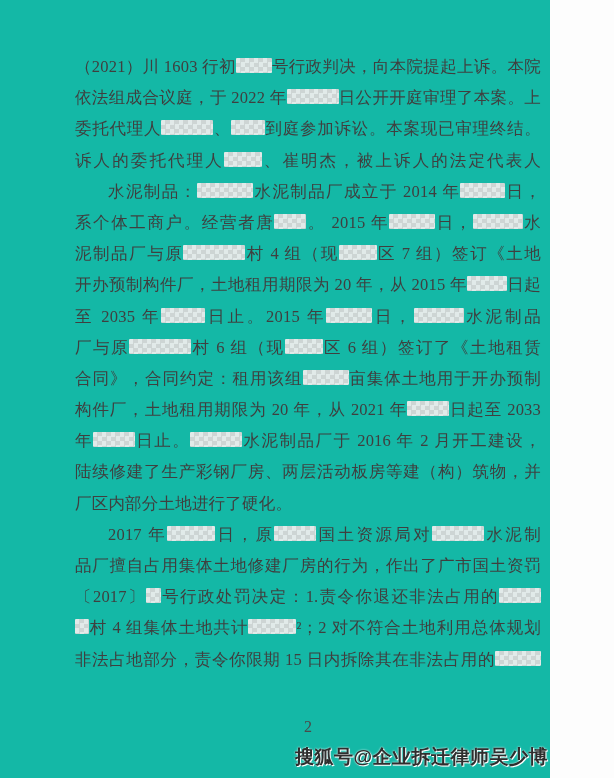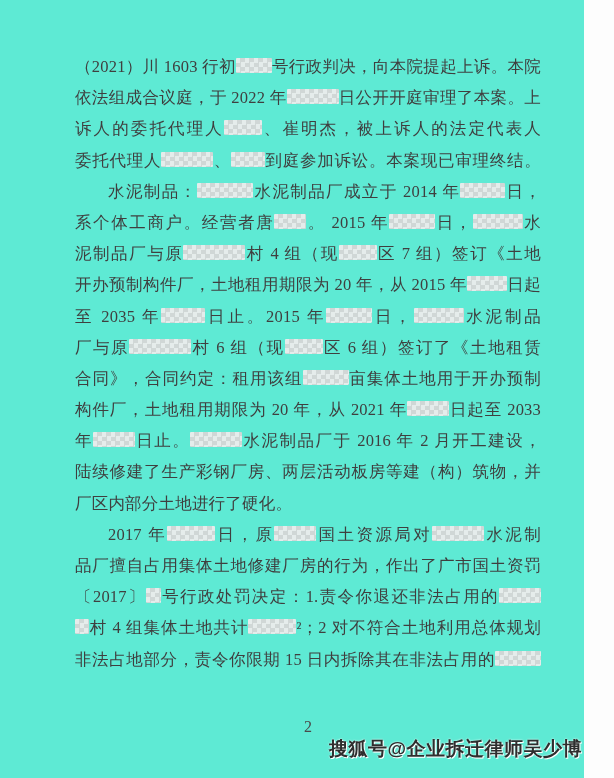--- a/index.html
+++ b/index.html
@@ -2,26 +2,27 @@
 <html><head>
 <meta charset="utf-8">
 <style>
   html, body {
     margin: 0;
     padding: 0;
     background: #fdfdfd;
   }
   .page {
     position: relative;
-    width: 584px;
+    width: 517px;
     height: 778px;
-    background: #5eead4;
+    background: #14b8a6;
     overflow: hidden;
     font-family: "Liberation Serif", "DejaVu Serif", serif;
     color: #3f3f3f;
+    padding-left: 33px;
   }
   .doc-body {
     position: absolute;
     left: 75px;
     top: 51px;
     width: 466px;
     font-size: 16.5px;
     line-height: 31.2px;
     letter-spacing: 0.2px;
   }
@@ -53,39 +54,39 @@
     left: 75px;
     width: 466px;
     text-align: center;
     font-size: 16px;
     color: #4a4a4a;
     font-family: "Liberation Serif", "DejaVu Serif", serif;
   }
   .watermark {
     position: absolute;
     right: 2px;
-    bottom: 16px;
+    bottom: 8px;
     font-size: 19px;
     font-weight: bold;
     color: #2e2e2e;
     letter-spacing: 0.5px;
     font-family: "Liberation Sans", "DejaVu Sans", sans-serif;
     text-shadow: 0 0 2px #ffffff, 1px 1px 0 #ffffff;
   }
 </style>
 </head>
 <body>
 
 <div class="page">
   <div class="doc-body" id="doc-body">
       <div class="para">
         <div class="line"><span>（2021）川 1603 行初</span><span class="redact" style="width: 36px;"></span><span>号行政判决，向本院提起上诉。本院</span></div>
         <div class="line"><span>依法组成合议庭，于 2022 年</span><span class="redact" style="width: 52px;"></span><span>日公开开庭审理了本案。上</span></div>
+        <div class="line"><span>委托代理人</span><span class="redact" style="width: 52px;"></span><span>、</span><span class="redact" style="width: 34px;"></span><span>到庭参加诉讼。本案现已审理终结。</span></div>
         <div class="line"><span>诉人的委托代理人</span><span class="redact" style="width: 38px;"></span><span>、崔明杰，被上诉人的法定代表人</span></div>
-        <div class="line"><span>委托代理人</span><span class="redact" style="width: 52px;"></span><span>、</span><span class="redact" style="width: 34px;"></span><span>到庭参加诉讼。本案现已审理终结。</span></div>
       </div>
       <div class="para">
         <div class="line indent"><span>水泥制品：</span><span class="redact" style="width: 56px;"></span><span>水泥制品厂成立于 2014 年</span><span class="redact" style="width: 45px;"></span><span>日，</span></div>
         <div class="line"><span>系个体工商户。经营者唐</span><span class="redact" style="width: 32px;"></span><span>。  2015 年</span><span class="redact" style="width: 46px;"></span><span>日，</span><span class="redact" style="width: 50px;"></span><span>水</span></div>
         <div class="line"><span>泥制品厂与原</span><span class="redact" style="width: 62px;"></span><span>村 4 组（现</span><span class="redact" style="width: 38px;"></span><span>区 7 组）签订《土地</span></div>
         <div class="line"><span>开办预制构件厂，土地租用期限为 20 年，从 2015 年</span><span class="redact" style="width: 40px;"></span><span>日起</span></div>
         <div class="line"><span>至 2035 年</span><span class="redact" style="width: 44px;"></span><span>日止。2015 年</span><span class="redact" style="width: 46px;"></span><span>日，</span><span class="redact" style="width: 50px;"></span><span>水泥制品</span></div>
         <div class="line"><span>厂与原</span><span class="redact" style="width: 62px;"></span><span>村 6 组（现</span><span class="redact" style="width: 38px;"></span><span>区 6 组）签订了《土地租赁</span></div>
         <div class="line"><span>合同》，合同约定：租用该组</span><span class="redact" style="width: 46px;"></span><span>亩集体土地用于开办预制</span></div>
         <div class="line"><span>构件厂，土地租用期限为 20 年，从 2021 年</span><span class="redact" style="width: 42px;"></span><span>日起至 2033</span></div>

